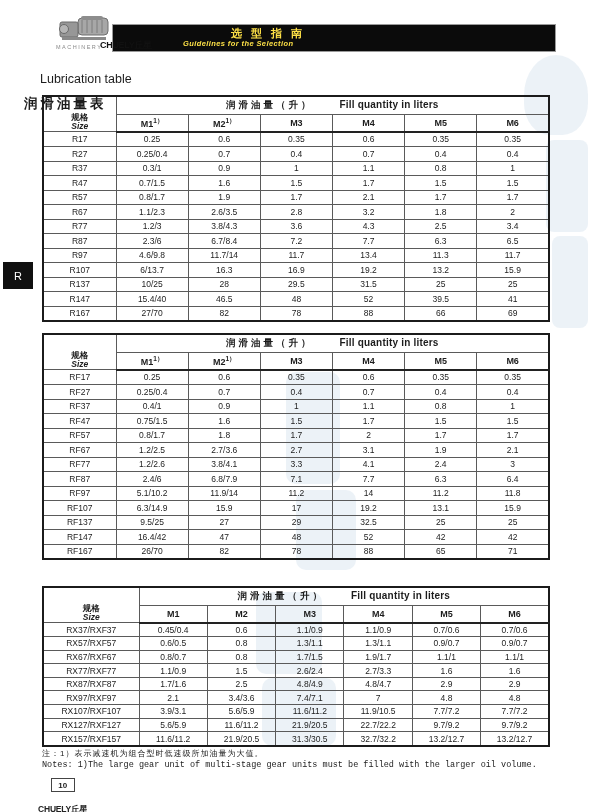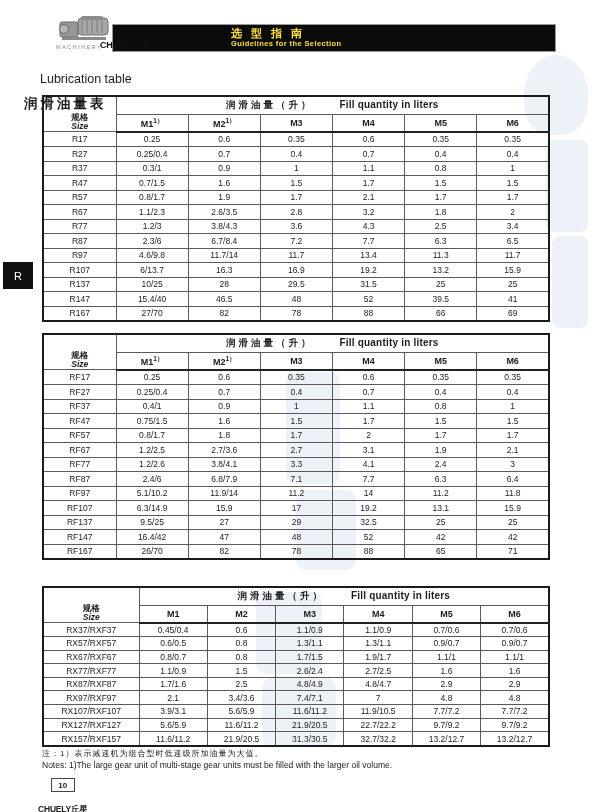--- a/index.html
+++ b/index.html
@@ -14,21 +14,21 @@
   .wm5{left:296px;top:490px;width:60px;height:80px;border-radius:10px;}
   .wm6{left:256px;top:592px;width:66px;height:82px;border-radius:10px;}
   .wm7{left:262px;top:678px;width:74px;height:68px;border-radius:10px;}
   
   .logo-wrap{position:absolute;left:52px;top:12px;width:64px;height:34px;z-index:2;}
   .machinery{position:absolute;left:56px;top:44px;font-size:5.5px;color:#8a8a8a;letter-spacing:1.5px;z-index:2;}
   .brand-logo{position:absolute;left:100px;top:39px;font-size:9px;font-weight:bold;letter-spacing:-0.3px;color:#111;z-index:3;}
   .banner{position:absolute;left:112px;top:24px;width:442px;height:26px;background:#0b0b0b;
           border:1px solid #9a9a9a;z-index:1;color:#fde047;}
   .banner-cn{margin:2px 0 0 118px;font-size:11px;font-weight:bold;letter-spacing:9px;line-height:12px;}
-  .banner-en{margin:0 0 0 118px;font-size:7.5px;font-weight:bold;letter-spacing:.4px;line-height:9px;}
+  .banner-en{margin:0 0 0 70px;font-size:7.5px;font-weight:bold;letter-spacing:.4px;line-height:9px;font-style:italic;}
   
   .title-cn{position:absolute;left:24px;top:56px;font-size:13.5px;font-weight:bold;letter-spacing:3px;z-index:2;margin-top:39px;}
   .title-en{position:absolute;left:40px;top:72px;font-size:12.5px;font-weight:500;z-index:2;}
   
   .side-tab{position:absolute;left:3px;top:262px;width:30px;height:27px;background:#101010;color:#fff;
             display:flex;align-items:center;justify-content:center;font-size:11px;z-index:2;}
   
   .lube{position:absolute;left:42px;width:508px;border-collapse:collapse;table-layout:fixed;
         font-size:8.5px;z-index:2;background:transparent;border:2px solid #1b1b1b;}
   #tbl0{top:95px;} #tbl1{top:333px;} #tbl2{top:586px;}
@@ -40,21 +40,21 @@
   #tbl0 tbody td,#tbl1 tbody td{height:13.5px;}
   #tbl2 tbody td{height:12.6px;}
   .size-th .cn{font-size:8.5px;font-weight:bold;line-height:9px;margin-top:16px;}
   .size-th .en{font-size:8.5px;font-weight:bold;line-height:9px;font-style:italic;}
   .fill-th{font-weight:bold;}
   .fill-th .cn{font-size:9.5px;letter-spacing:3px;margin-right:26px;}
   .fill-th .en{font-size:10px;letter-spacing:.2px;}
   .msup{font-size:6.5px;vertical-align:super;font-weight:bold;}
   
   .note-cn{position:absolute;left:42px;top:748px;font-size:8px;font-weight:normal;letter-spacing:1px;z-index:2;}
-  .note-en{position:absolute;left:42px;top:760px;font-size:8.5px;z-index:2;}
+  .note-en{position:absolute;left:42px;top:760px;font-size:8.5px;z-index:2;font-family:Liberation Mono, monospace;}
   .footer{position:absolute;left:38px;top:778px;display:flex;align-items:center;gap:12px;z-index:2;flex-direction:column;}
   .pagebox{width:22px;height:12px;border:1px solid #444;display:flex;align-items:center;justify-content:center;
            font-size:8px;font-weight:bold;}
   .footer-brand{font-size:8.5px;font-weight:bold;letter-spacing:-0.2px;color:#222;}
 </style>
 </head>
 <body>
 
 <div id="page">
 
@@ -441,21 +441,21 @@
           <td>1.7/1.5</td>
           <td>1.9/1.7</td>
           <td>1.1/1</td>
           <td>1.1/1</td>
         </tr>
         <tr>
           <td>RX77/RXF77</td>
           <td>1.1/0.9</td>
           <td>1.5</td>
           <td>2.6/2.4</td>
-          <td>2.7/2.5</td>
+          <td>2.7/3.3</td>
           <td>1.6</td>
           <td>1.6</td>
         </tr>
         <tr>
           <td>RX87/RXF87</td>
           <td>1.7/1.6</td>
           <td>2.5</td>
           <td>4.8/4.9</td>
           <td>4.8/4.7</td>
           <td>2.9</td>

